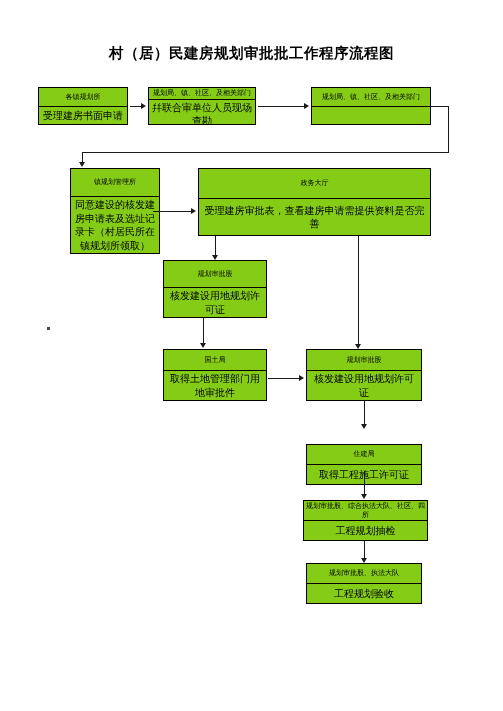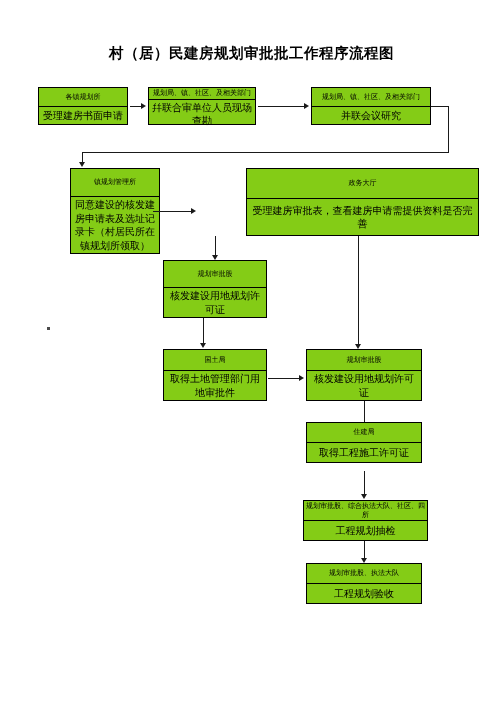--- a/index.html
+++ b/index.html
@@ -110,41 +110,40 @@
     <div class="body">受理建房书面申请</div>
   </div>
 
   <div class="node" style="left:148px; top:87px; width:108px; height:38px;">
     <div class="head" style="height:19px;">规划局、镇、社区、及相关部门</div>
     <div class="body">幷联合审单位人员现场查勘</div>
   </div>
 
   <div class="node" style="left:311px; top:87px; width:120px; height:38px;">
     <div class="head" style="height:19px;">规划局、镇、社区、及相关部门</div>
-    <div class="body">并联会议研究</div>
   </div>
 
   <div class="hline" style="left:130px; top:106px; width:12px;"></div>
   <div class="arrow-r" style="left:141px; top:102.8px;"></div>
 
   <div class="hline" style="left:258px; top:106px; width:47px;"></div>
   <div class="arrow-r" style="left:304px; top:102.8px;"></div>
 
   <div class="hline" style="left:431px; top:106px; width:18px;"></div>
   <div class="vline" style="left:448px; top:106px; height:46px;"></div>
   <div class="hline" style="left:82px; top:152px; width:367px;"></div>
   <div class="vline" style="left:82px; top:152px; height:12px;"></div>
   <div class="arrow-d" style="left:78.8px; top:162px;"></div>
 
   <div class="node" style="left:70px; top:168px; width:90px; height:86px;">
     <div class="head" style="height:29px;">镇规划管理所</div>
     <div class="body">同意建设的核发建房申请表及选址记录卡（村居民所在镇规划所领取）</div>
   </div>
 
-  <div class="node" style="left:198px; top:168px; width:233px; height:68px;margin-left:48px;">
+  <div class="node" style="left:198px; top:168px; width:233px; height:68px;">
     <div class="head" style="height:30px;">政务大厅</div>
     <div class="body">受理建房审批表，查看建房申请需提供资料是否完善</div>
   </div>
 
   <div class="hline" style="left:153px; top:211px; width:38px;"></div>
   <div class="arrow-r" style="left:191px; top:207.8px;"></div>
 
   <div class="vline" style="left:215px; top:236px; height:22px;"></div>
   <div class="arrow-d" style="left:211.8px; top:255px;"></div>
 
@@ -168,21 +167,21 @@
     <div class="head" style="height:26px;">规划审批股</div>
     <div class="body">核发建设用地规划许可证</div>
   </div>
 
   <div class="hline" style="left:268px; top:378px; width:32px;"></div>
   <div class="arrow-r" style="left:299px; top:374.8px;"></div>
 
   <div class="vline" style="left:364px; top:401px; height:26px;"></div>
   <div class="arrow-d" style="left:360.8px; top:424px;"></div>
 
-  <div class="node" style="left:306px; top:422px; width:116px; height:41px;justify-content:flex-end;">
+  <div class="node" style="left:306px; top:444px; width:116px; height:41px;justify-content:flex-end;">
     <div class="head" style="height:20px;">住建局</div>
     <div class="body">取得工程施工许可证</div>
   </div>
 
   <div class="vline" style="left:364px; top:471px; height:26px;"></div>
   <div class="arrow-d" style="left:360.8px; top:494px;"></div>
 
   <div class="node" style="left:303px; top:500px; width:125px; height:41px;">
     <div class="head" style="height:20px;">规划审批股、综合执法大队、社区、四所</div>
     <div class="body">工程规划抽检</div>

